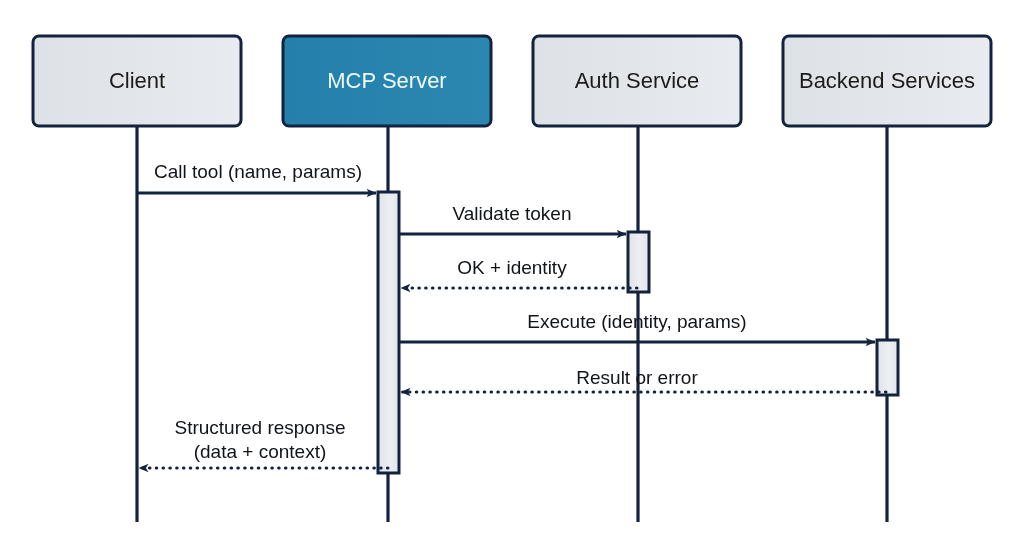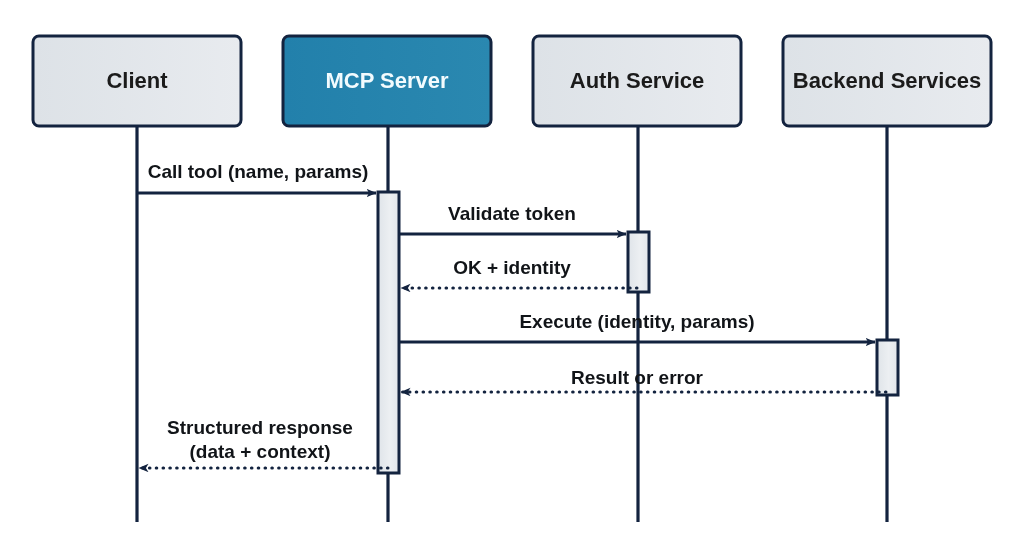--- a/index.html
+++ b/index.html
@@ -11,21 +11,20 @@
     width: 1024px;
     height: 559px;
     font-family: "Liberation Sans", sans-serif;
     overflow: hidden;
   }
   #diagram-root {
     position: relative;
     width: 1024px;
     height: 559px;
     background: #ffffff;
-    font-weight: bold;
   }
   #diagram-svg {
     position: absolute;
     left: 0;
     top: 0;
     width: 1024px;
     height: 559px;
   }
   .participant-label {
     font-family: "Liberation Sans", sans-serif;

